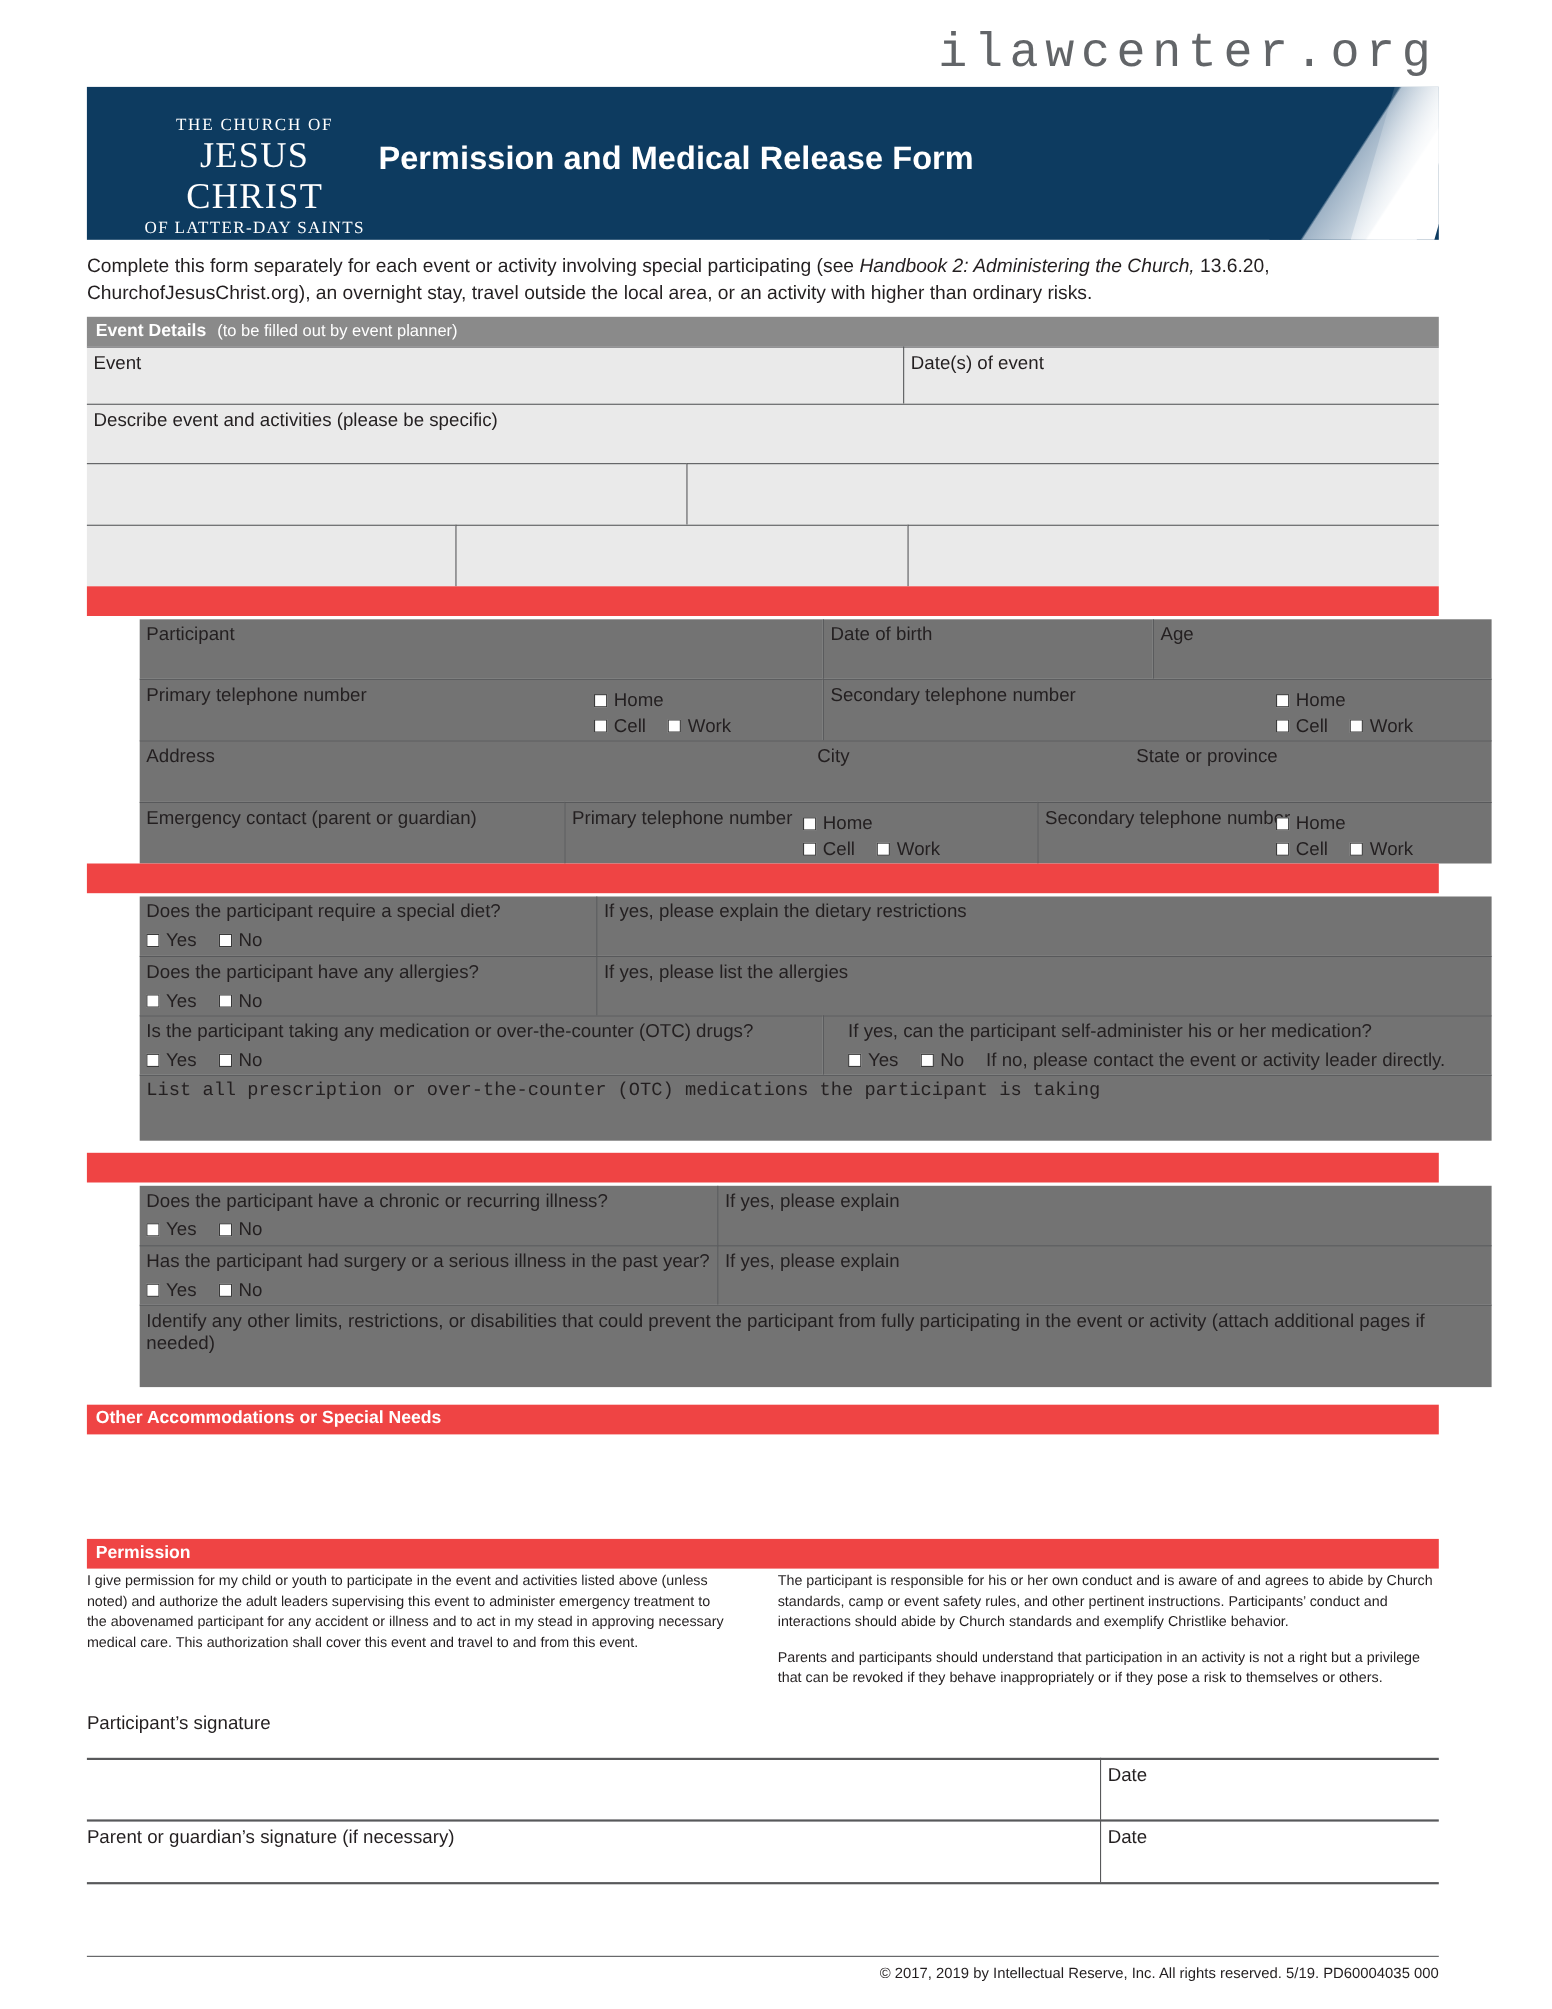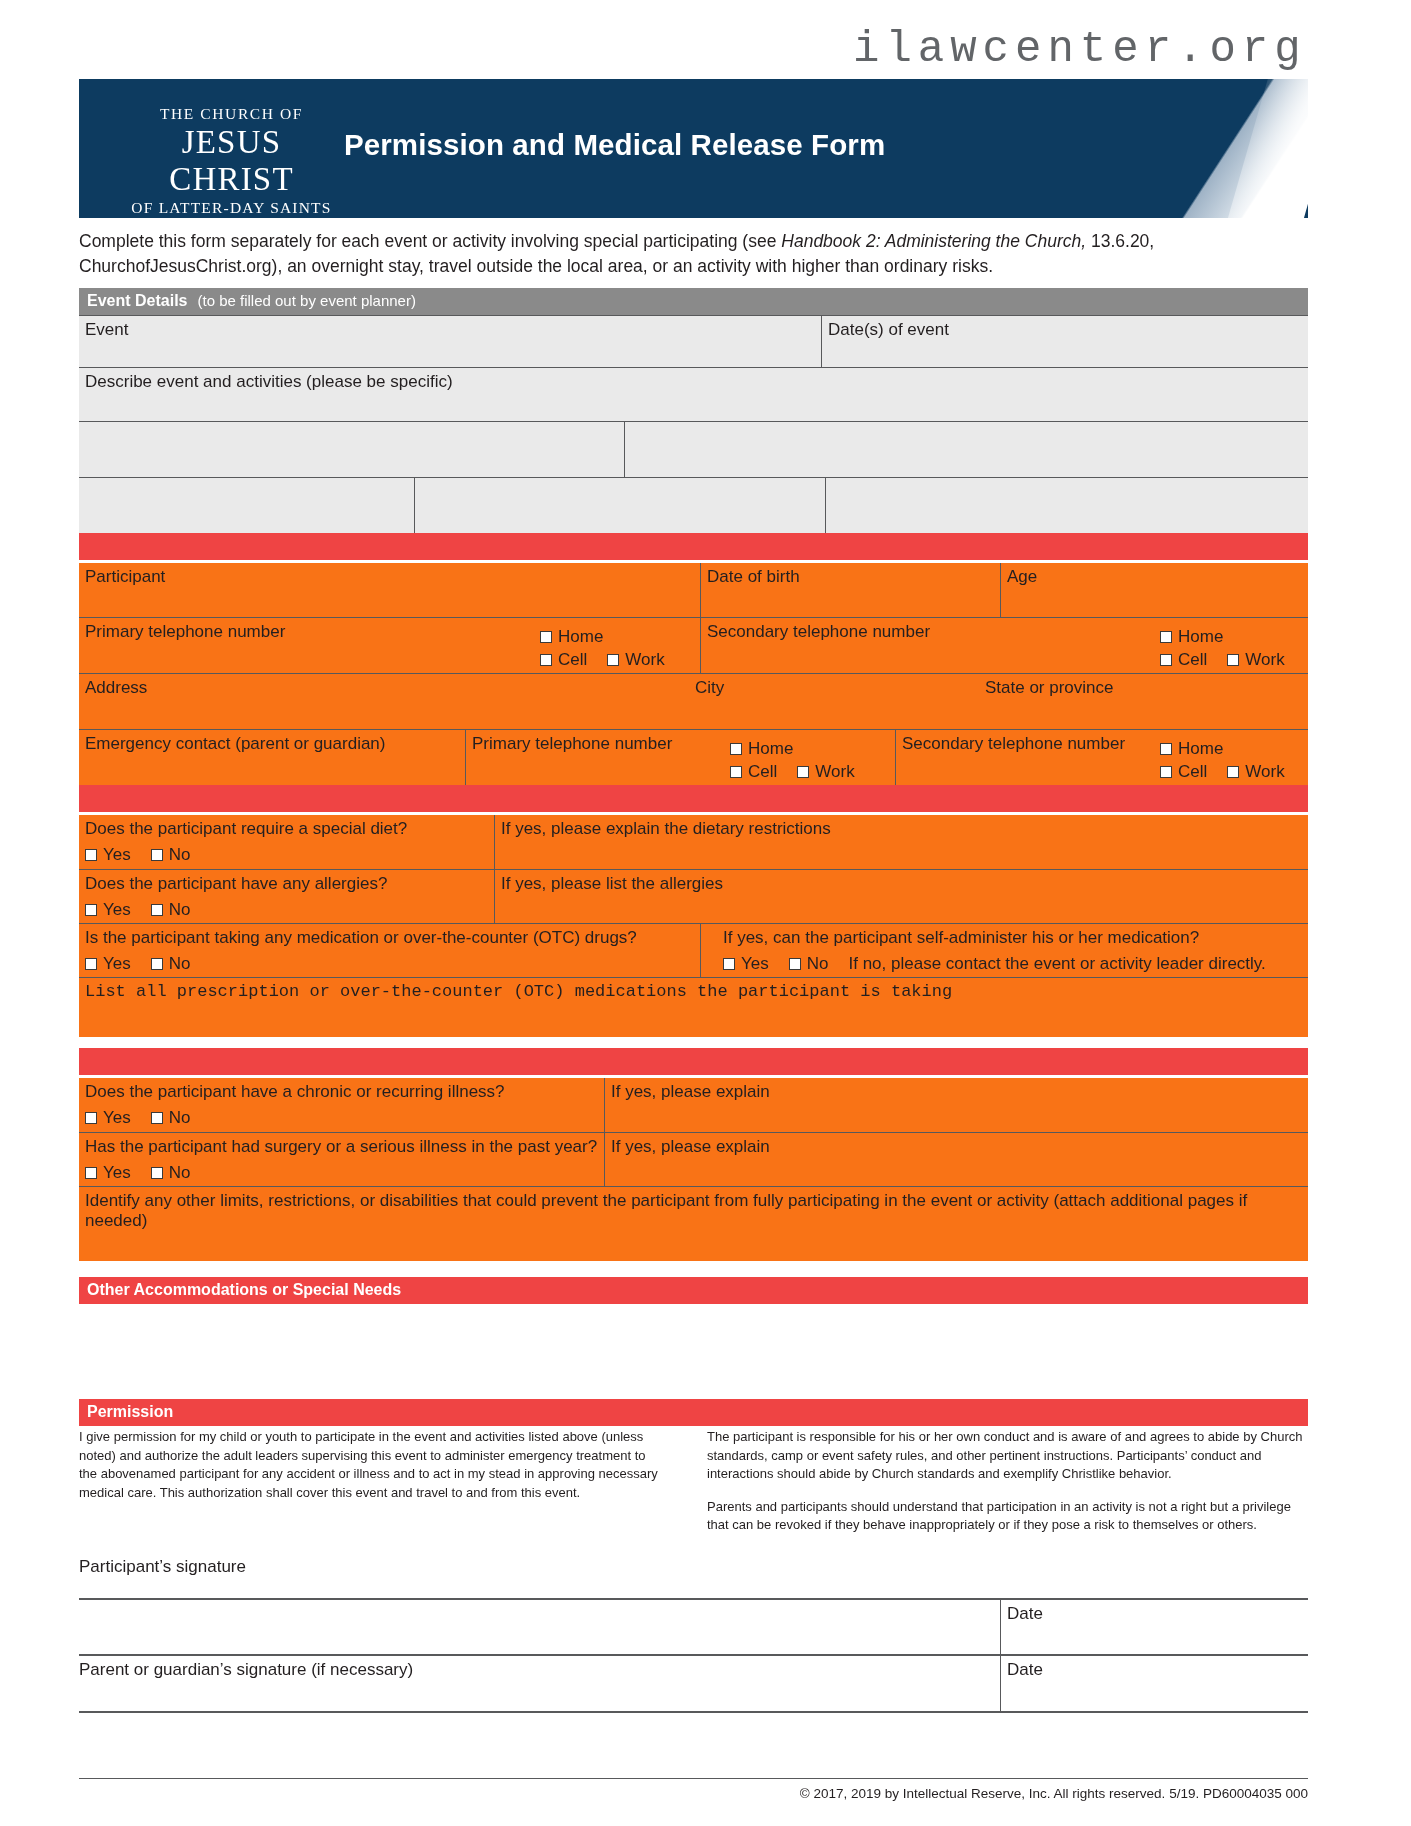--- a/index.html
+++ b/index.html
@@ -84,21 +84,21 @@
 
   
   .cell {
     position:absolute;
     background:#eaeaea;
     border-top:1.6px solid #58595b;
     font-size:17px;
     padding:4px 0 0 6px;
     color:#231f20;
   }
-  .cell.white { background:#f97316; }
+  .cell.white { background:#737373;margin-left:48px; }
   .cell.vl { border-left:1.3px solid #58595b; }
   .cell.nt { border-top:none; }
   .cell.noborder { border-top:none; }
   .cell .lbl { display:block; line-height:1.2; }
 
   .hline {
     position:absolute; background:#58595b; height:1.6px;
   }
   .vline {
     position:absolute; background:#58595b; width:1.3px;

